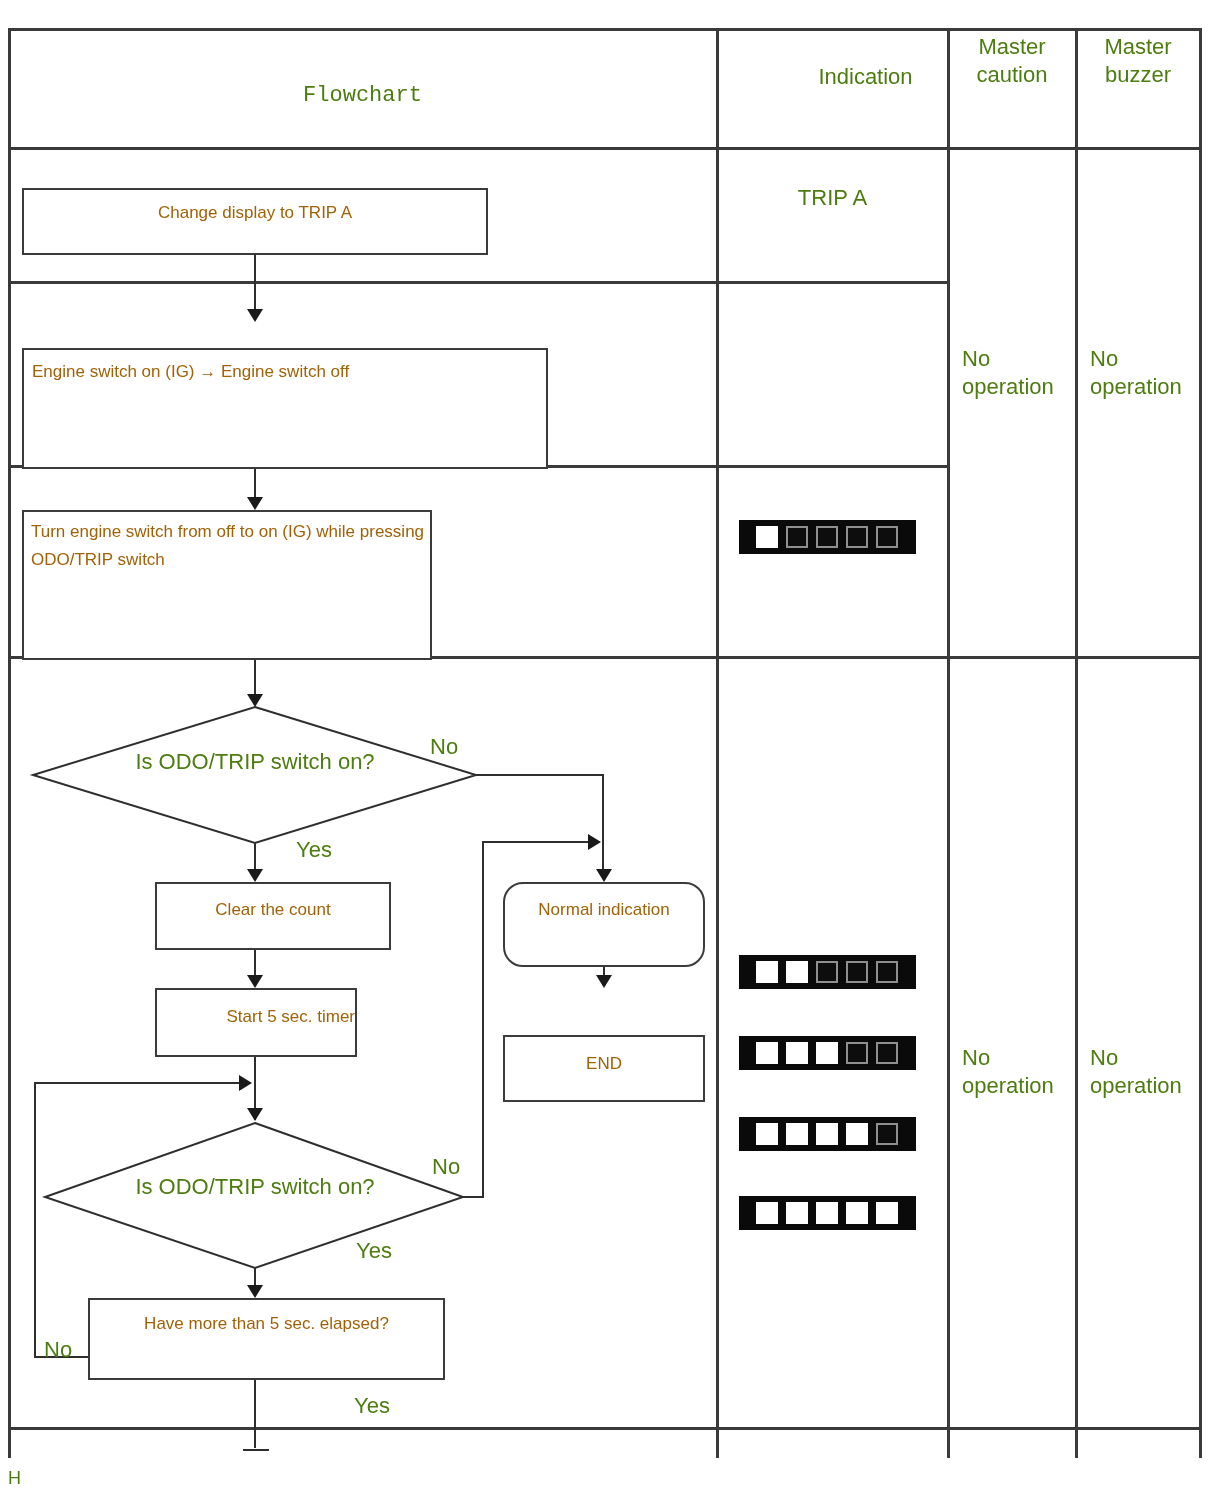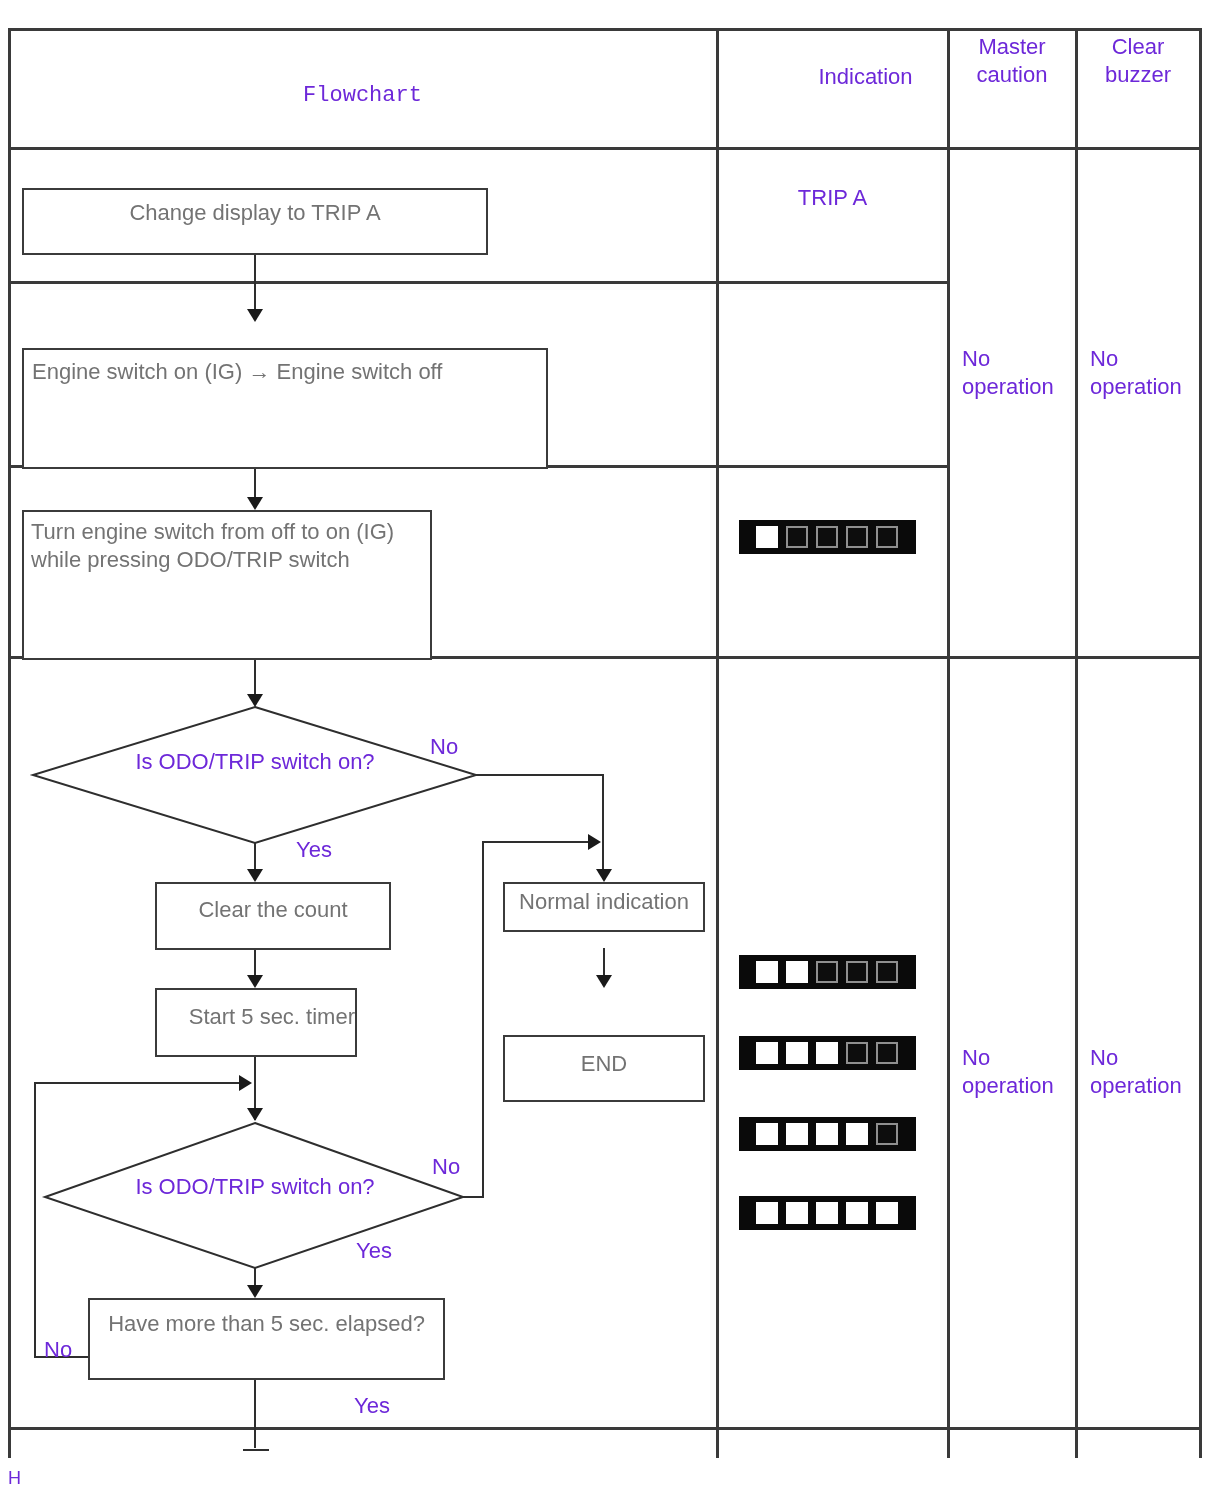--- a/index.html
+++ b/index.html
@@ -1,22 +1,22 @@
 <!DOCTYPE html>
 <html><head>
 <meta charset="utf-8">
 <style>
   html,body{margin:0;padding:0;background:#fff;}
   .canvas{position:relative;width:1210px;height:1498px;background:#ffffff;overflow:hidden;
           font-family:"Liberation Sans","DejaVu Sans",sans-serif;color:#1c1c1c;}
   .lines{position:absolute;left:0;top:0;z-index:1;}
-  .txt{position:absolute;z-index:3;font-size:22px;line-height:28px;color:#6d28d9;}
+  .txt{position:absolute;z-index:3;font-size:22px;line-height:28px;color:#4d7c0f;}
   .ctr{text-align:center;}
   .box{position:absolute;z-index:2;background:#fff;border:2px solid #3b3b3b;box-sizing:border-box;
-       font-size:22px;line-height:28px;color:#737373;}
+       font-size:17px;line-height:28px;color:#a16207;}
   .dotbar{position:absolute;z-index:3;width:177px;height:34px;background:#0a0a0a;
           display:flex;align-items:center;gap:8px;padding-left:17px;box-sizing:border-box;}
   .dot{width:22px;height:22px;box-sizing:border-box;flex:0 0 auto;}
   .dot.on{background:#ffffff;}
   .dot.off{background:#0d0d0d;border:2px solid #8f8f8f;}
 </style>
 </head>
 <body>
 
 <div class="canvas">
@@ -69,28 +69,28 @@
       <polygon points="596,869 612,869 604,882"></polygon>
       <polygon points="596,975 612,975 604,988"></polygon>
       <polygon points="588,834 588,850 601,842"></polygon>
       <polygon points="239,1075 239,1091 252,1083"></polygon>
     </g>
   </svg>
 
   <div class="txt ctr" style="left:8px;top:82px;width:709px;font-family:Liberation Mono, monospace;">Flowchart</div>
   <div class="txt ctr" style="left:750px;top:63px;width:231px;">Indication</div>
   <div class="txt ctr" style="left:962px;top:33px;width:100px;">Master caution</div>
-  <div class="txt ctr" style="left:1088px;top:33px;width:100px;">Clear buzzer</div>
+  <div class="txt ctr" style="left:1088px;top:33px;width:100px;">Master buzzer</div>
 
   <div class="box ctr" style="left:22px;top:188px;width:466px;height:67px;padding-top:9px;">Change display to TRIP A</div>
   <div class="box" style="left:22px;top:322px;width:526px;height:121px;padding:8px 6px 0 8px;margin-top:26px;">Engine switch on (IG) → Engine switch off</div>
   <div class="box" style="left:22px;top:510px;width:410px;height:150px;padding:6px 4px 0 7px;">Turn engine switch from off to on (IG) while pressing ODO/TRIP switch</div>
   <div class="box ctr" style="left:155px;top:882px;width:236px;height:68px;padding-top:12px;">Clear the count</div>
   <div class="box ctr" style="left:155px;top:988px;width:202px;height:69px;padding-top:13px;text-align:right;">Start 5 sec. timer</div>
-  <div class="box ctr" style="left:503px;top:882px;width:202px;height:50px;padding-top:4px;">Normal indication</div>
+  <div class="box ctr" style="left:503px;top:882px;width:202px;height:85px;padding-top:12px;border-radius:20px;">Normal indication</div>
   <div class="box ctr" style="left:503px;top:990px;width:202px;height:67px;padding-top:13px;margin-top:45px;">END</div>
   <div class="box ctr" style="left:88px;top:1298px;width:357px;height:82px;padding-top:10px;">Have more than 5 sec. elapsed?</div>
 
   <div class="txt ctr" style="left:55px;top:748px;width:400px;">Is ODO/TRIP switch on?</div>
   <div class="txt ctr" style="left:55px;top:1173px;width:400px;">Is ODO/TRIP switch on?</div>
 
   <div class="txt" style="left:430px;top:733px;">No</div>
   <div class="txt" style="left:296px;top:836px;">Yes</div>
   <div class="txt" style="left:432px;top:1153px;">No</div>
   <div class="txt" style="left:356px;top:1237px;">Yes</div>

